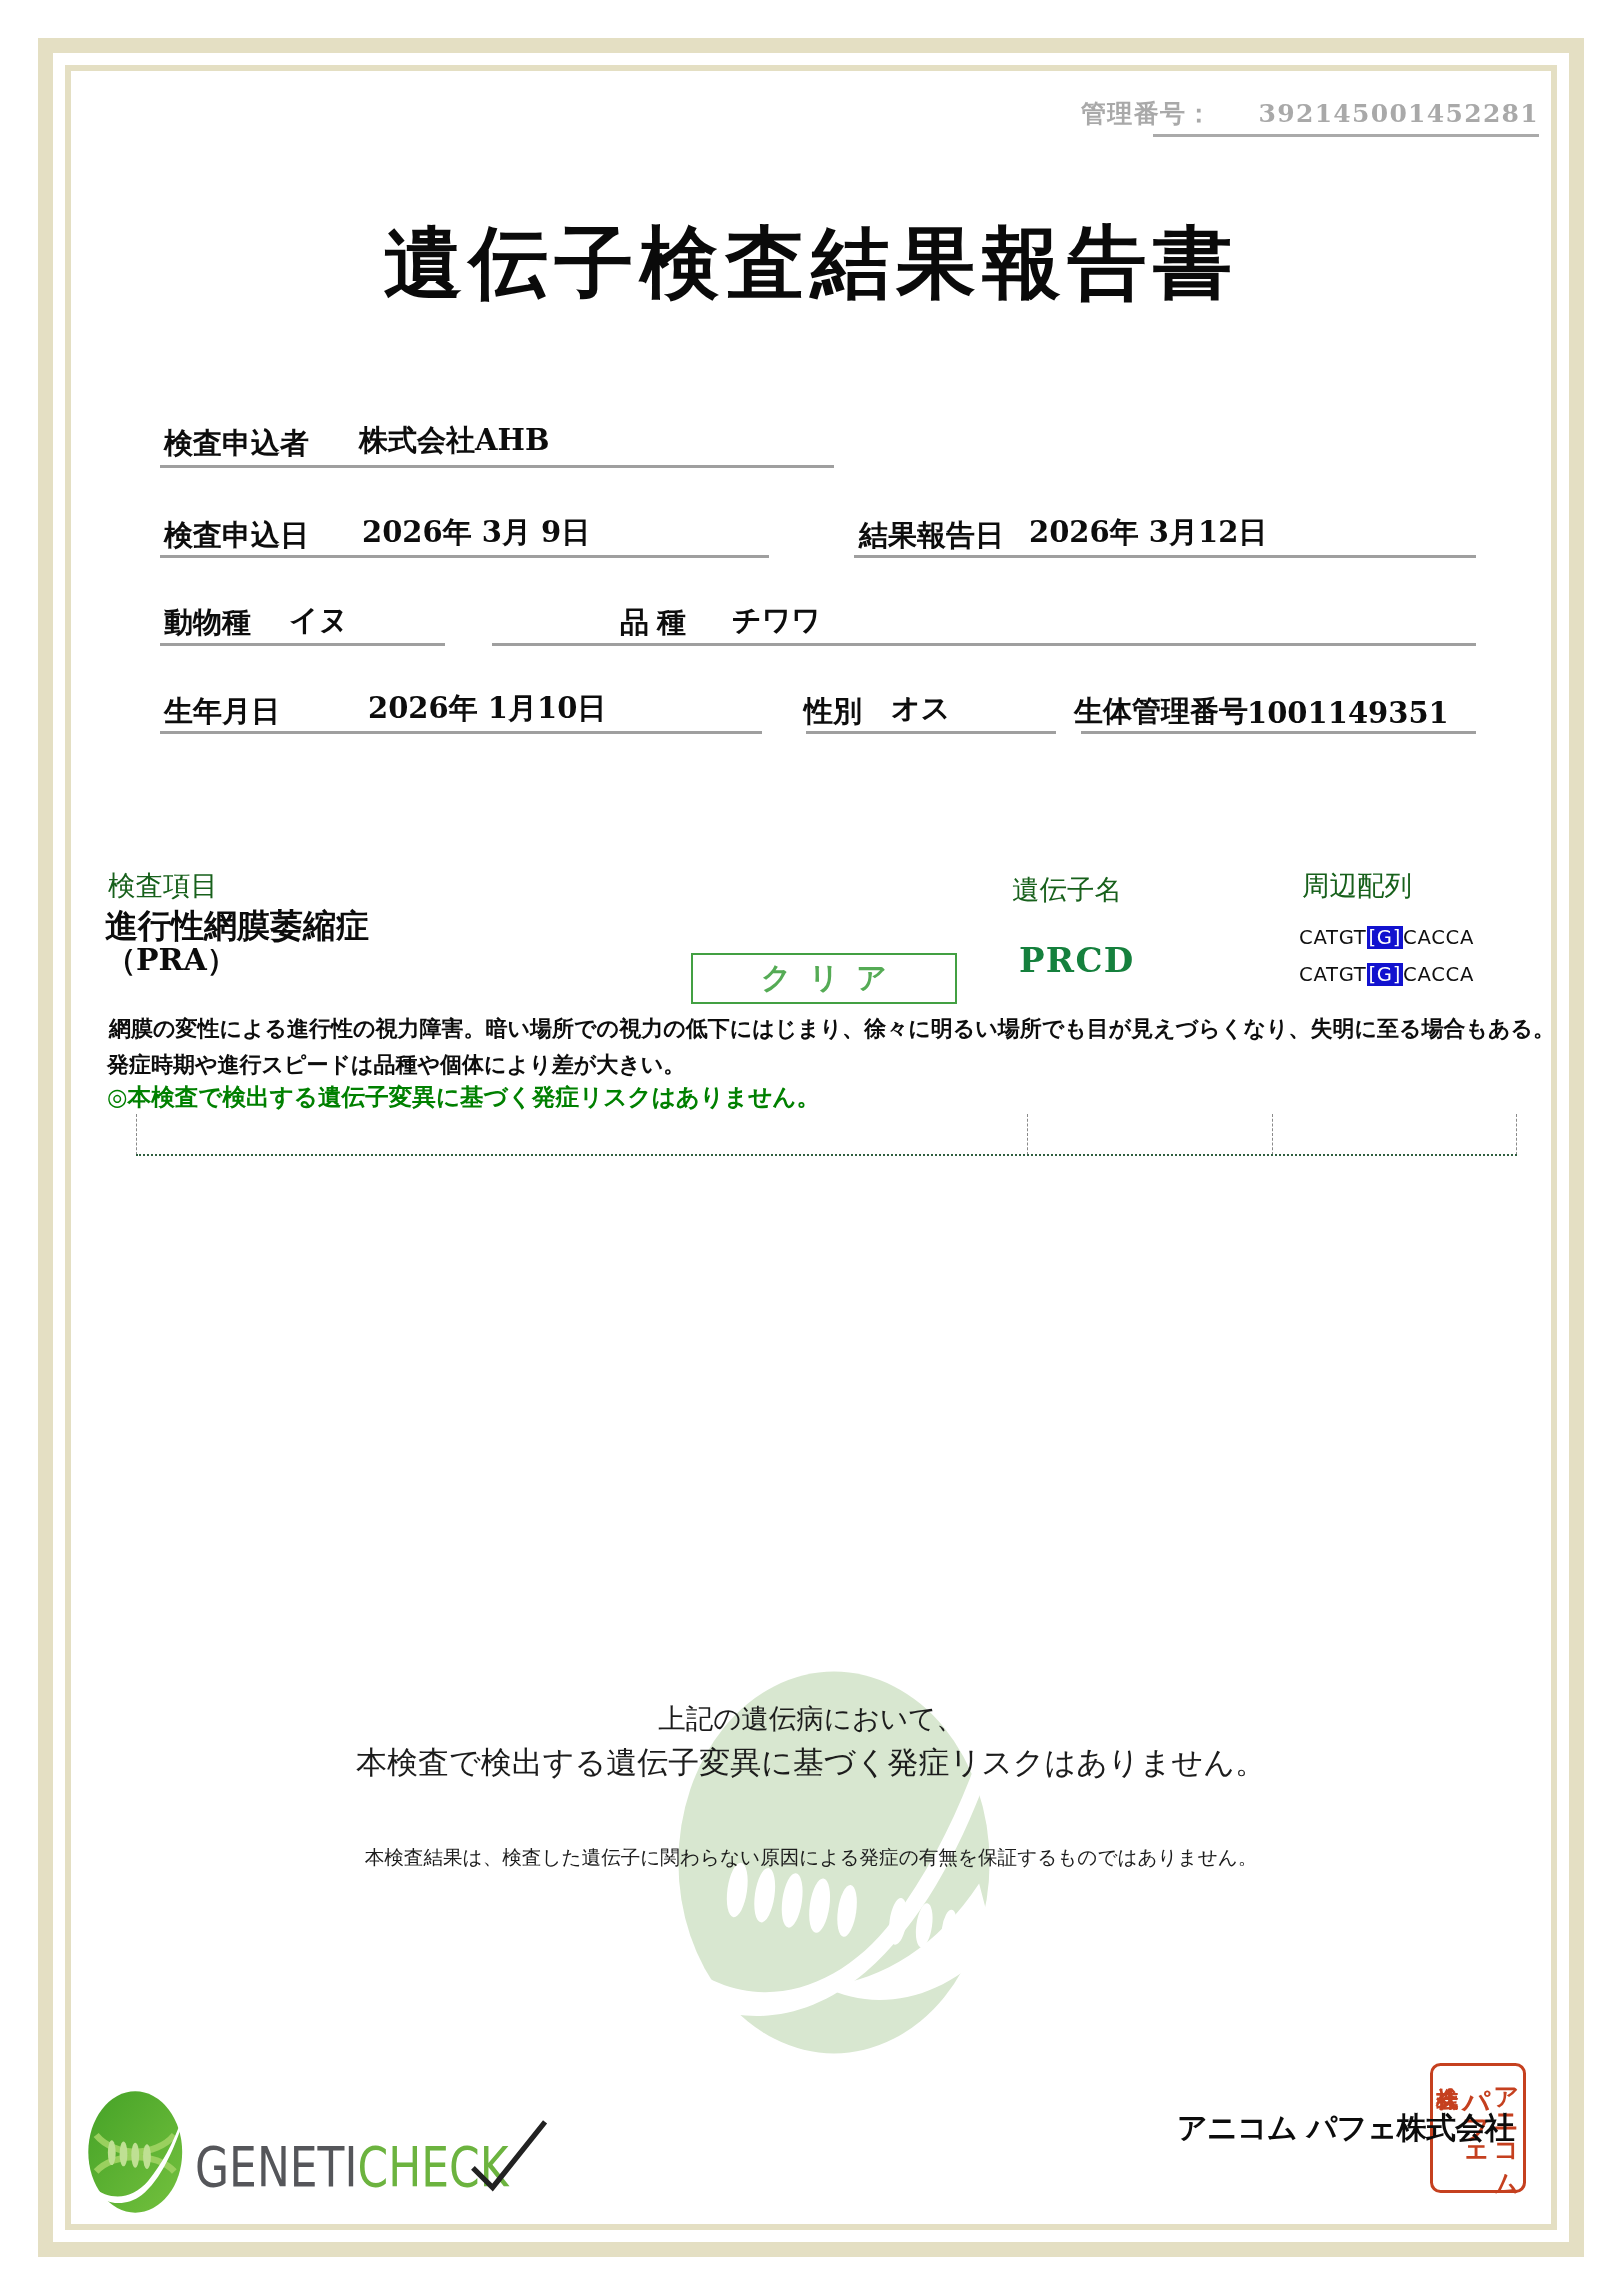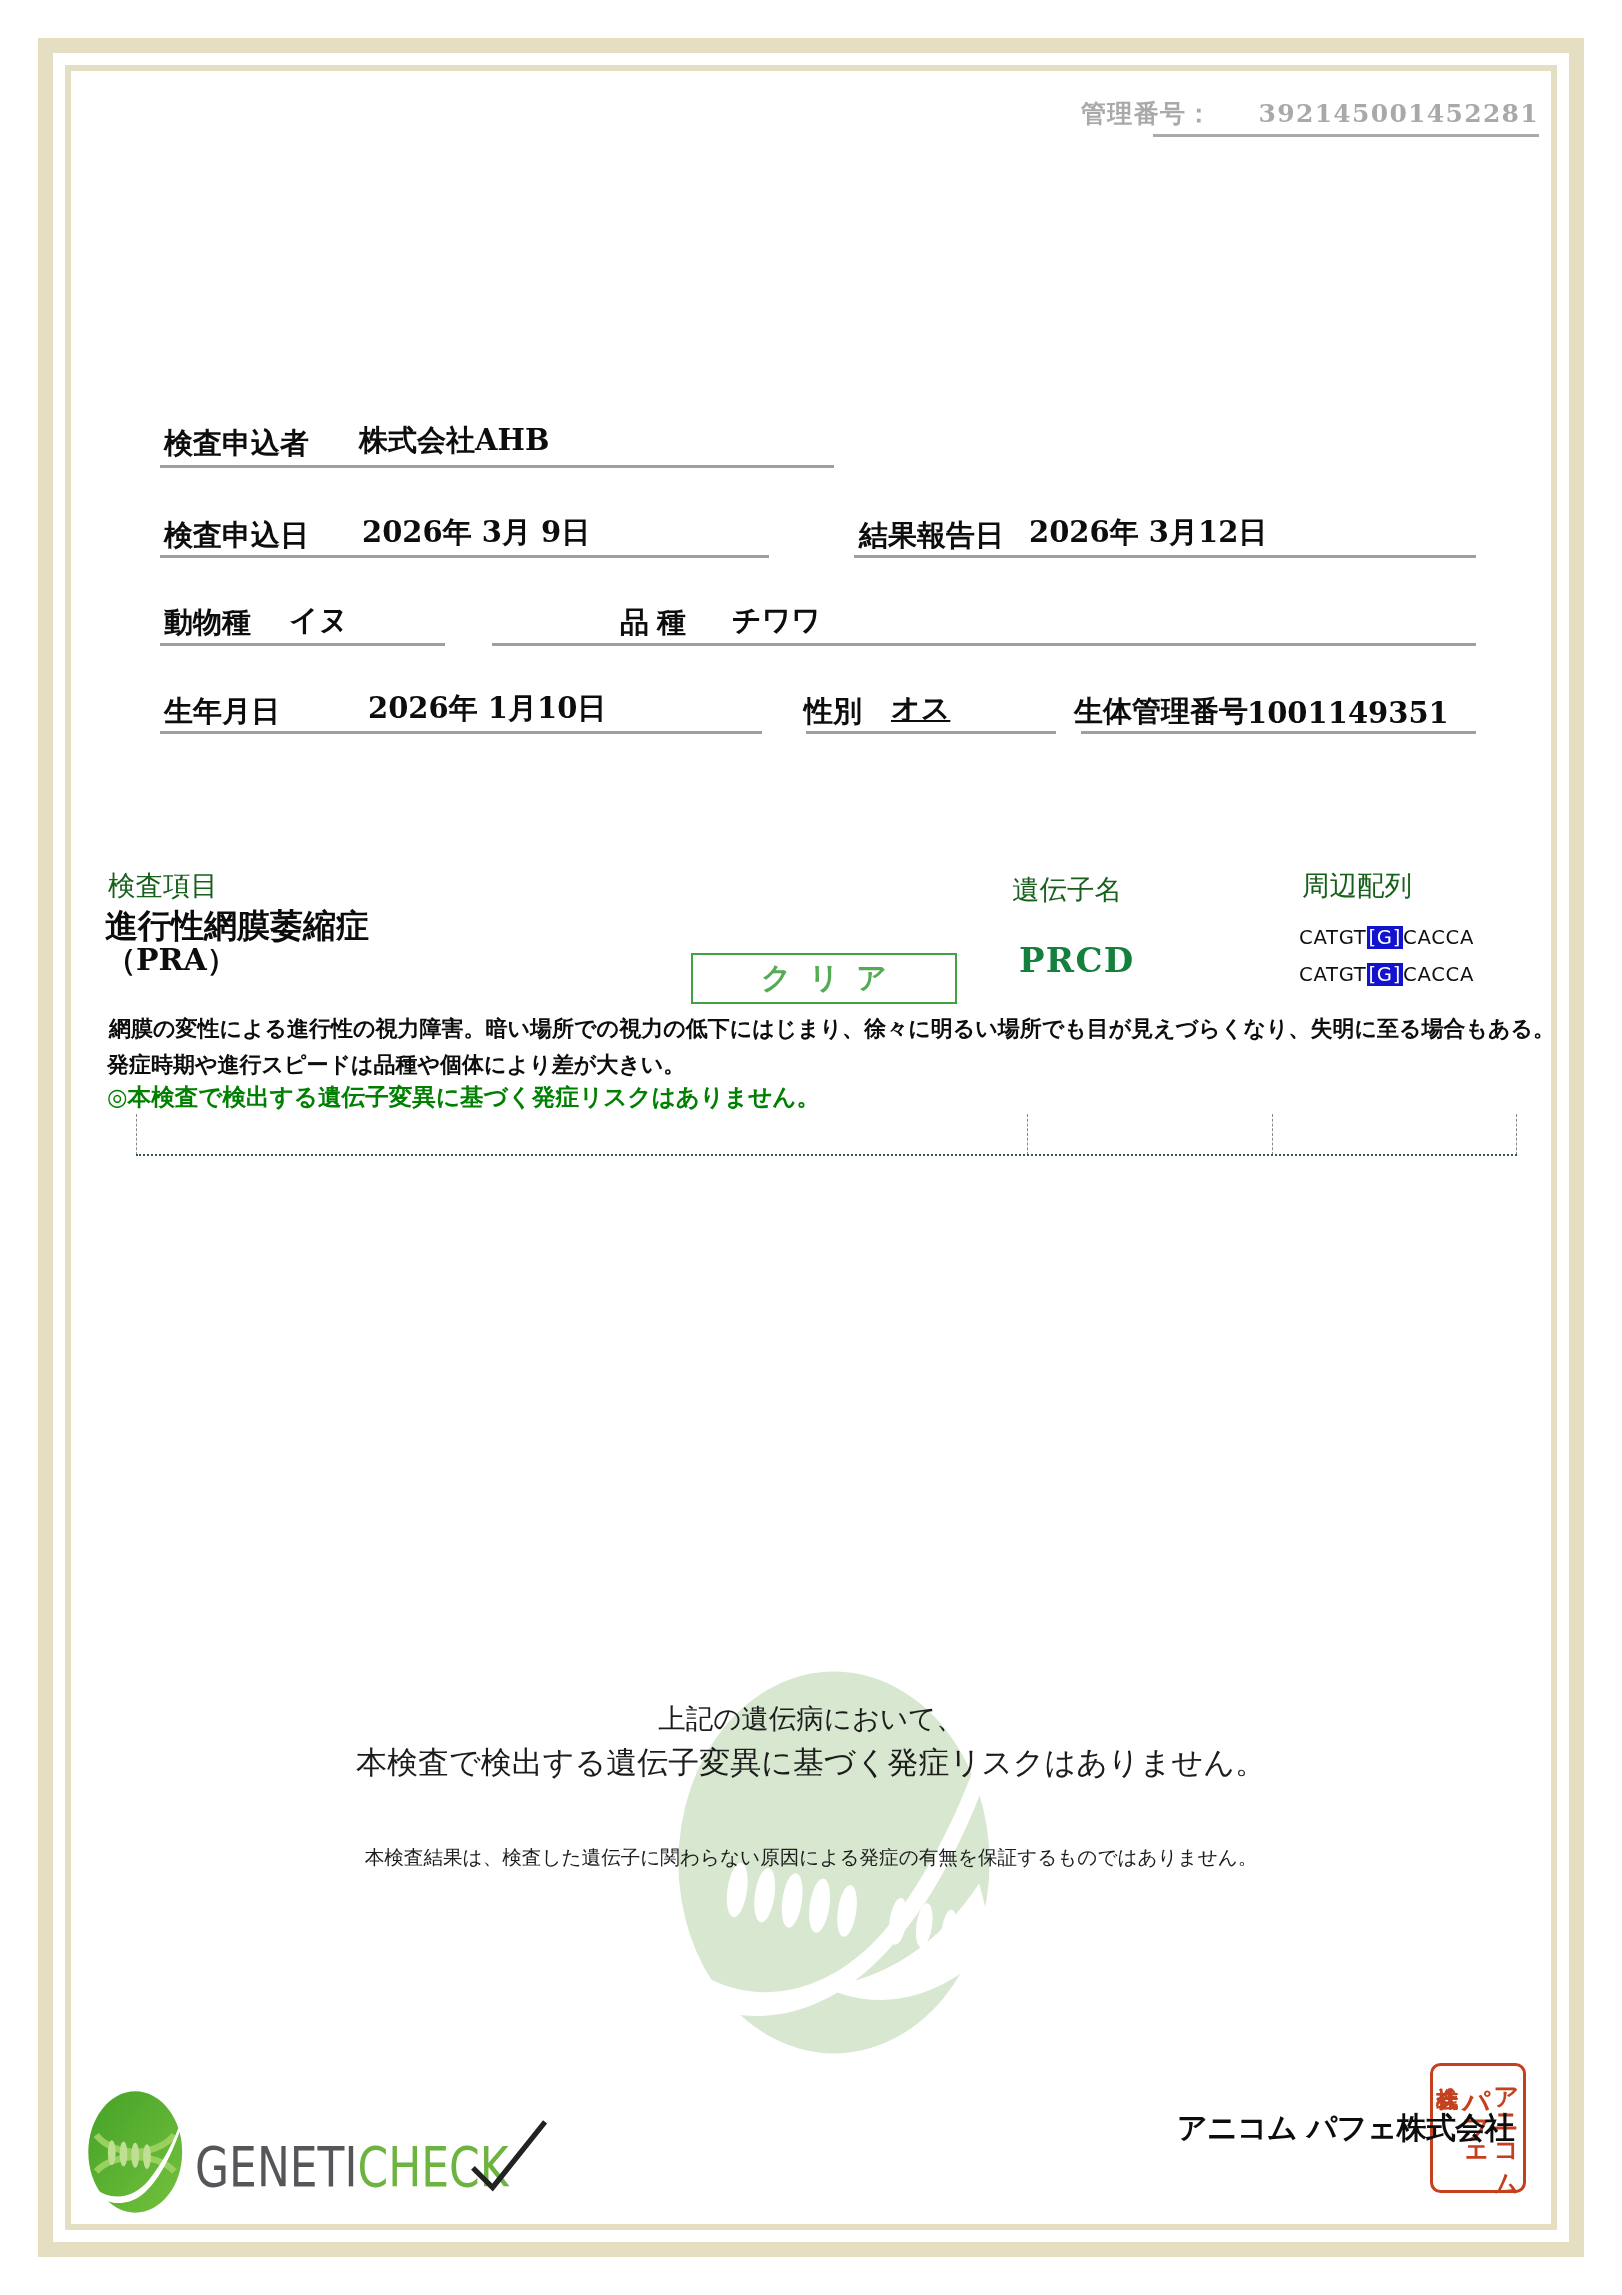--- a/index.html
+++ b/index.html
@@ -54,20 +54,21 @@
   <div class="border-outer"></div>
   <div class="border-inner"></div>
 
   <div class="abs mgmt serif">
     <span>管理番号：</span>
     <span style="display:inline-block;width:26px;"></span>
     <span>392145001452281</span>
   </div>
   <div class="abs mgmt-line"></div>
 
+  <div class="abs title serif">遺伝子検査結果報告書</div>
 
   <div class="abs lbl serif" style="left:164px;top:424px;">検査申込者</div>
   <div class="abs val serif" style="left:359px;top:421px;">株式会社AHB</div>
   <div class="abs uline" style="left:160px;top:465px;width:674px;"></div>
 
   <div class="abs lbl serif" style="left:164px;top:516px;">検査申込日</div>
   <div class="abs val serif" style="left:362px;top:513px;">2026年 3月 9日</div>
   <div class="abs uline" style="left:160px;top:555px;width:609px;"></div>
   <div class="abs lbl serif" style="left:859px;top:516px;">結果報告日</div>
   <div class="abs val serif" style="left:1029px;top:513px;">2026年 3月12日</div>
@@ -77,21 +78,21 @@
   <div class="abs val serif" style="left:289px;top:601px;">イヌ</div>
   <div class="abs uline" style="left:160px;top:643px;width:285px;"></div>
   <div class="abs lbl serif" style="left:620px;top:603px;letter-spacing:7.9px;">品種</div>
   <div class="abs val serif" style="left:732px;top:601px;">チワワ</div>
   <div class="abs uline" style="left:492px;top:643px;width:984px;"></div>
 
   <div class="abs lbl serif" style="left:164px;top:692px;">生年月日</div>
   <div class="abs val serif" style="left:368px;top:689px;">2026年 1月10日</div>
   <div class="abs uline" style="left:160px;top:731px;width:602px;"></div>
   <div class="abs lbl serif" style="left:804px;top:692px;">性別</div>
-  <div class="abs val serif" style="left:891px;top:689px;text-decoration:underline;">オス</div>
+  <div class="abs val serif" style="left:891px;top:689px;">オス</div>
   <div class="abs uline" style="left:806px;top:731px;width:250px;"></div>
   <div class="abs lbl serif" style="left:1074px;top:692px;">生体管理番号</div>
   <div class="abs val serif" style="left:1247px;top:696px;">1001149351</div>
   <div class="abs uline" style="left:1081px;top:731px;width:395px;"></div>
 
   <div class="abs ghead serif" style="left:108px;top:868px;">検査項目</div>
   <div class="abs ghead serif" style="left:1012px;top:872px;">遺伝子名</div>
   <div class="abs ghead serif" style="left:1302px;top:868px;">周辺配列</div>
 
   <div class="abs disease serif" style="left:105px;top:904px;">進行性網膜萎縮症</div>

